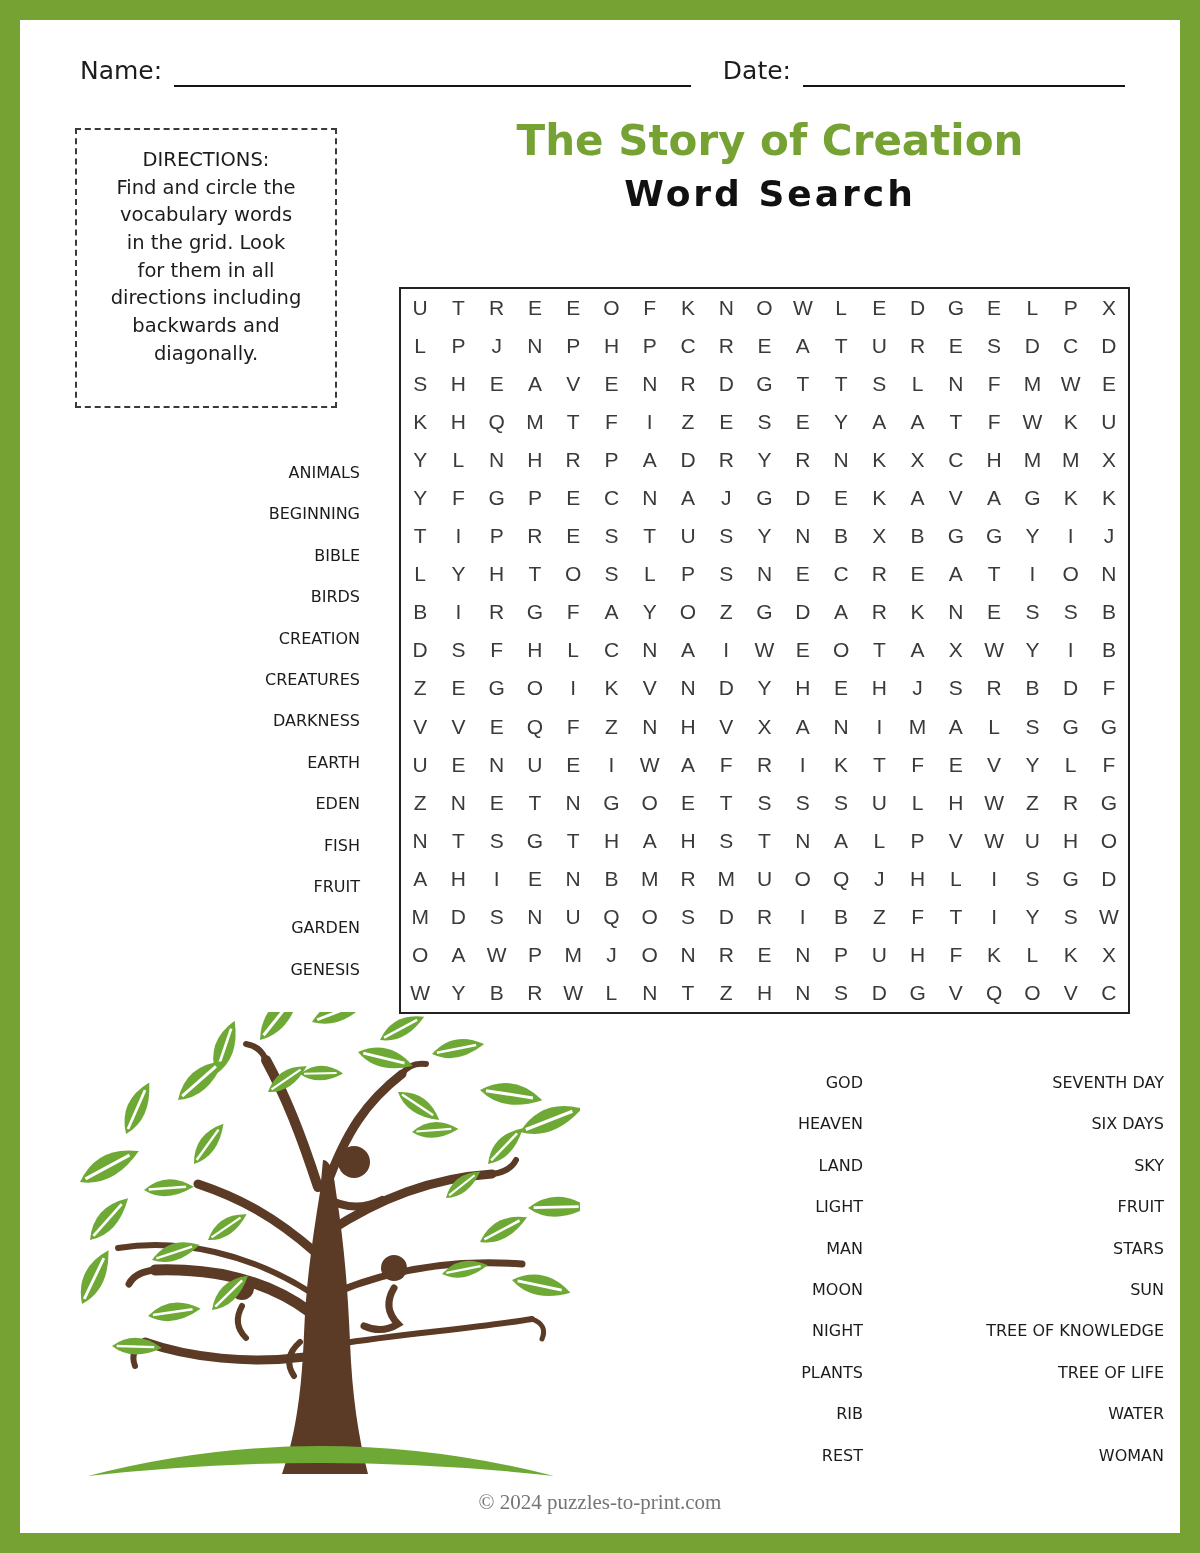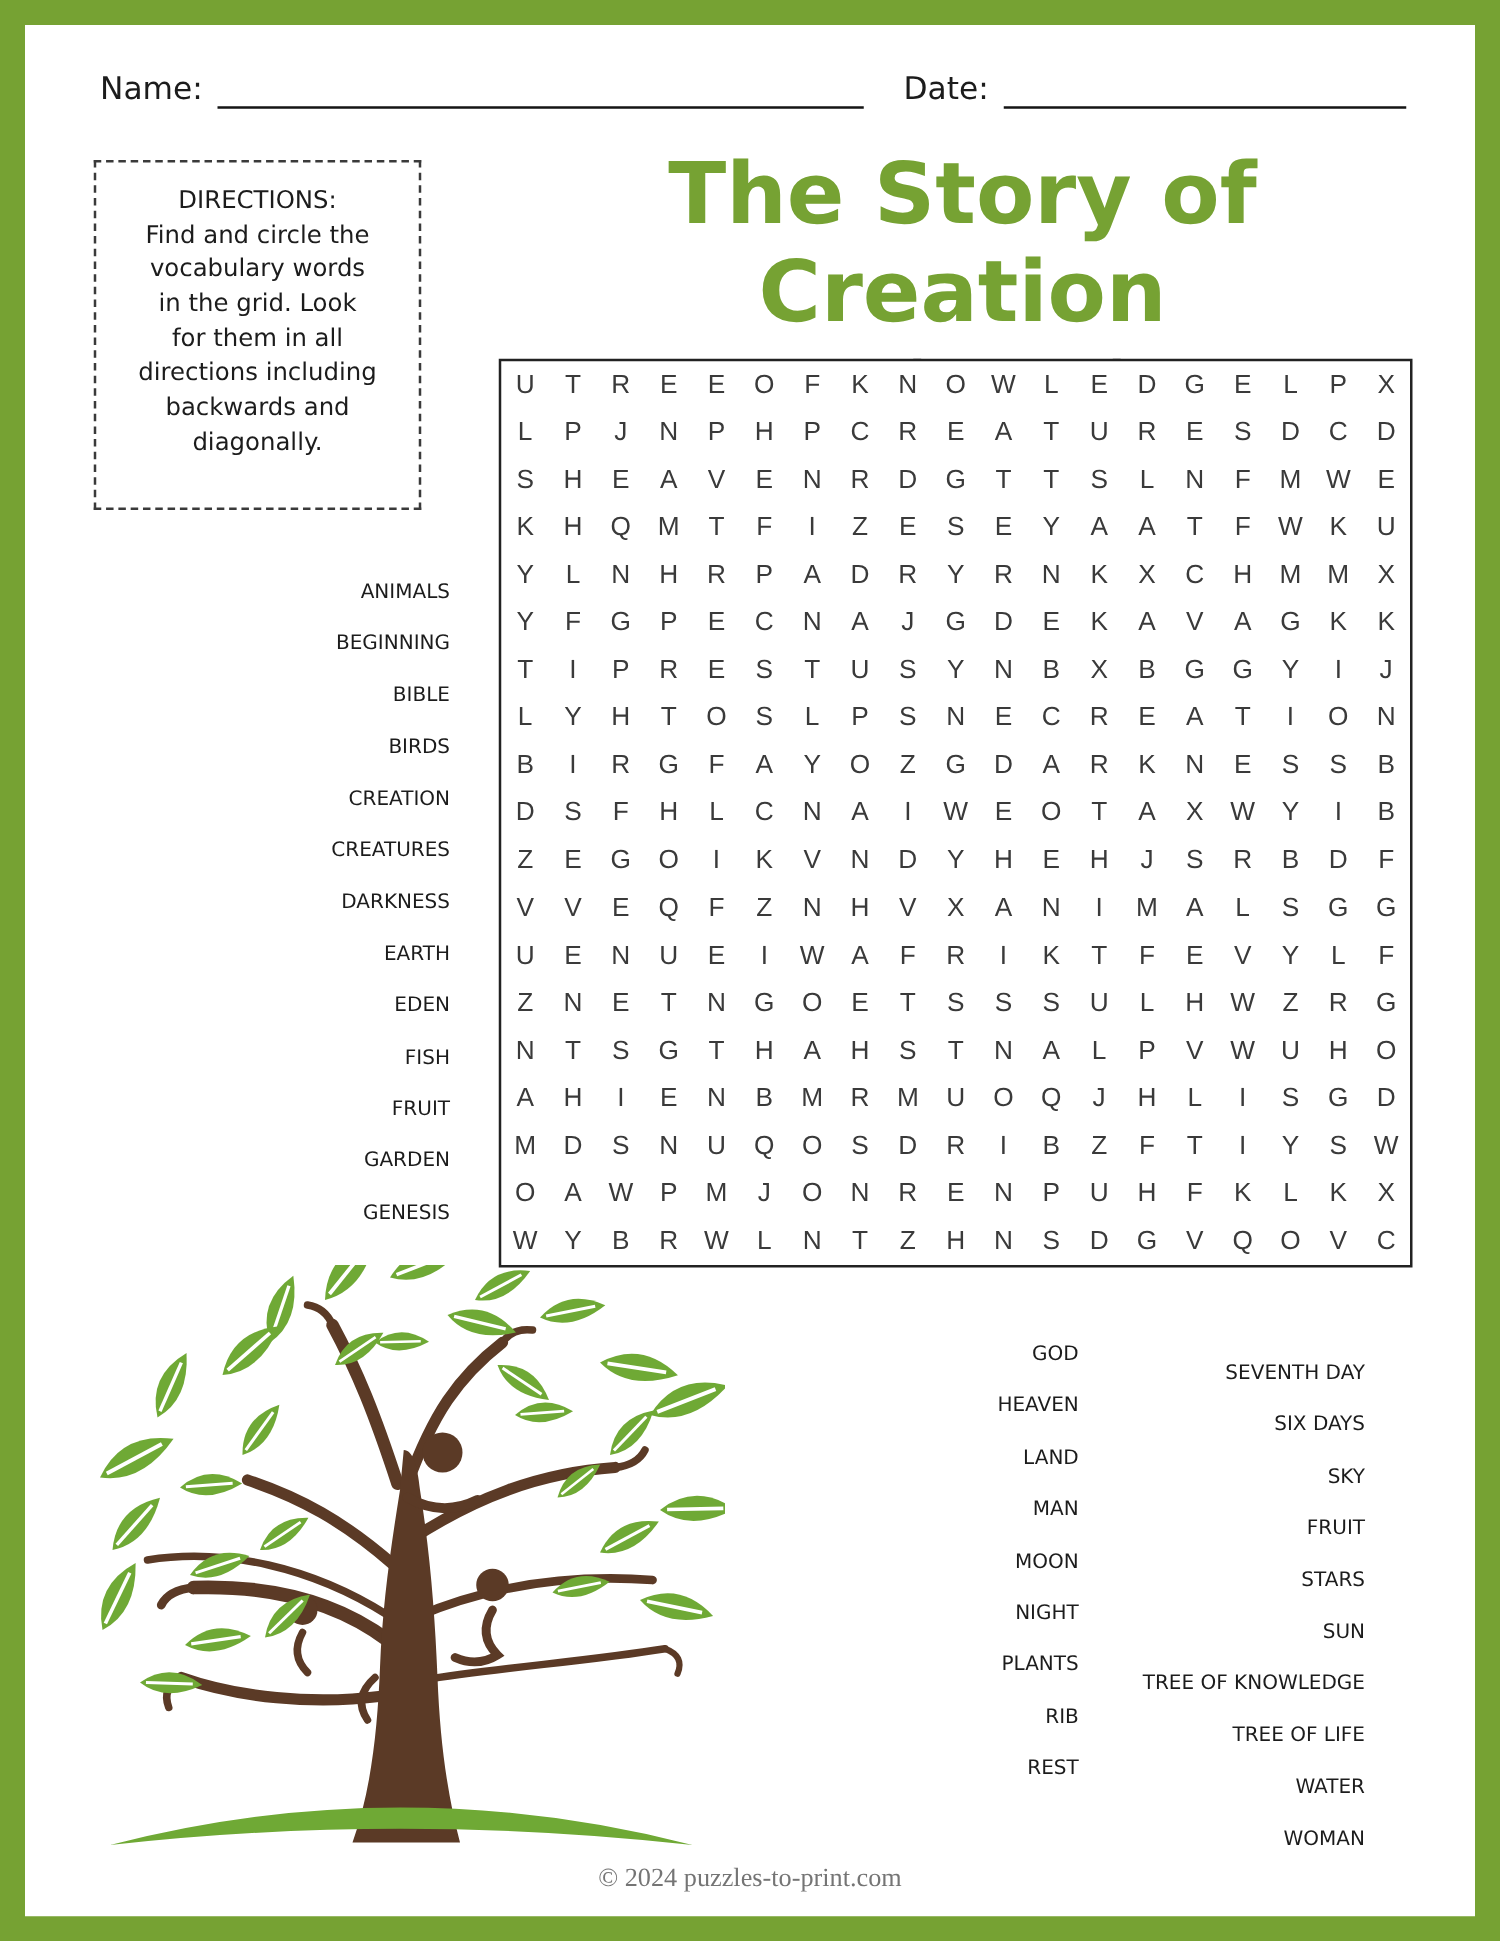--- a/index.html
+++ b/index.html
@@ -38,21 +38,21 @@
     padding:16px 8px;
     text-align:center;
     font-size:19.5px;line-height:1.42;
   }
   
   .title-block{
     position:absolute;left:350px;top:96px;width:800px;
     text-align:center;
   }
   .main-title{
-    font-size:68px;font-weight:bold;letter-spacing:0px;
+    font-size:42px;font-weight:bold;letter-spacing:0px;
     color:var(--green);
     margin:0;
   }
   .sub-title{
     font-size:36px;font-weight:bold;letter-spacing:3px;
     color:#111;
     margin:8px 0 0 0;
   }
   
   .ws-grid{
@@ -69,21 +69,21 @@
     font-size:21px;color:#3a3a3a;
   }
   
   .word-list{
     list-style:none;margin:0;padding:0;
     text-align:right;font-size:16px;
   }
   .word-list li{height:41.4px;line-height:41.4px;white-space:nowrap;}
   .list-left{position:absolute;left:40px;top:432px;width:300px;}
   .list-bottom-1{position:absolute;left:543px;top:1042px;width:300px;}
-  .list-bottom-2{position:absolute;left:772px;top:1042px;width:300px;margin-top:15px;}
+  .list-bottom-2{position:absolute;left:844px;top:1042px;width:300px;}
   
   .tree-wrap{position:absolute;left:40px;top:992px;width:520px;height:478px;}
   
   .footer{
     position:absolute;left:0;right:0;top:1470px;
     text-align:center;
     font-family:"Liberation Serif",serif;
     font-size:21px;color:var(--footer-gray);
   }
 </style>
@@ -532,20 +532,21 @@
       <li>FISH</li>
       <li>FRUIT</li>
       <li>GARDEN</li>
       <li>GENESIS</li>
     </ul>
 
   <ul class="word-list list-bottom-1">
       <li>GOD</li>
       <li>HEAVEN</li>
       <li>LAND</li>
+      <li>LIGHT</li>
       <li>MAN</li>
       <li>MOON</li>
       <li>NIGHT</li>
       <li>PLANTS</li>
       <li>RIB</li>
       <li>REST</li>
     </ul>
 
   <ul class="word-list list-bottom-2">
       <li>SEVENTH DAY</li>

